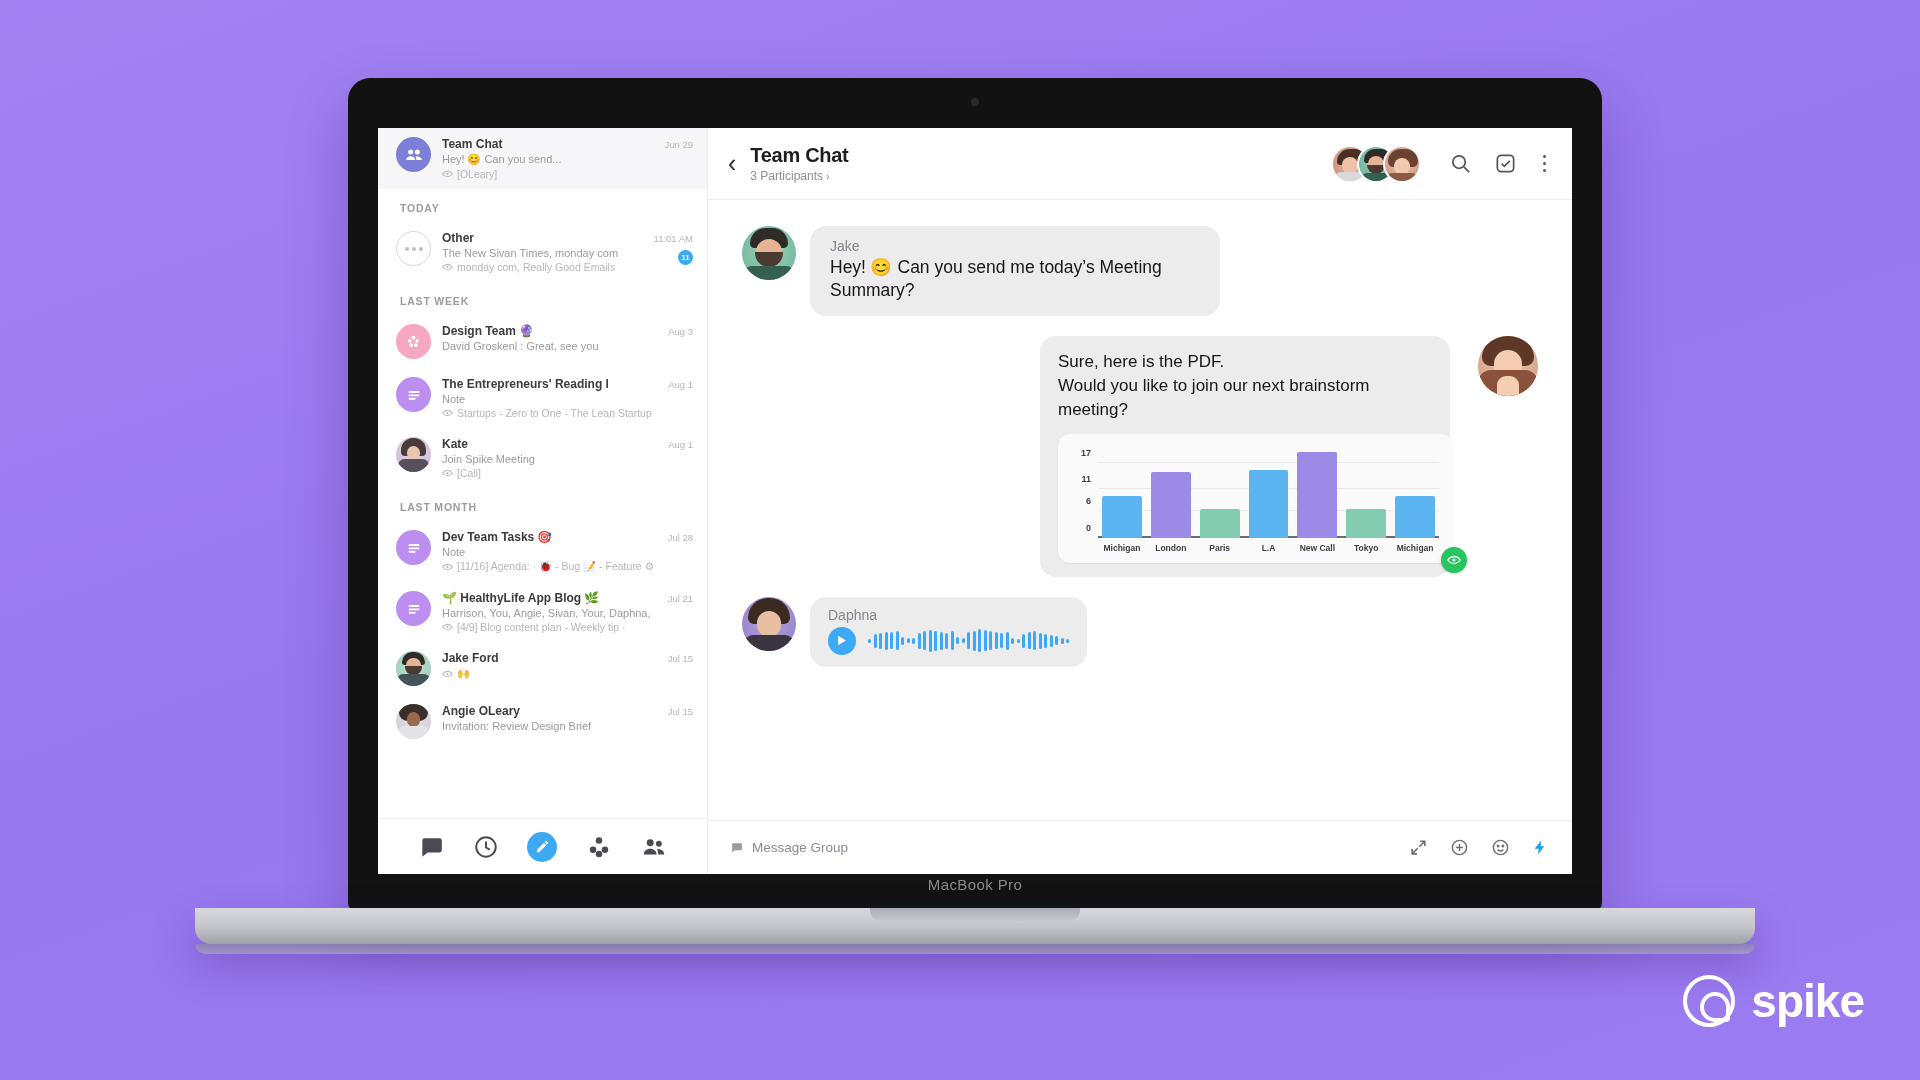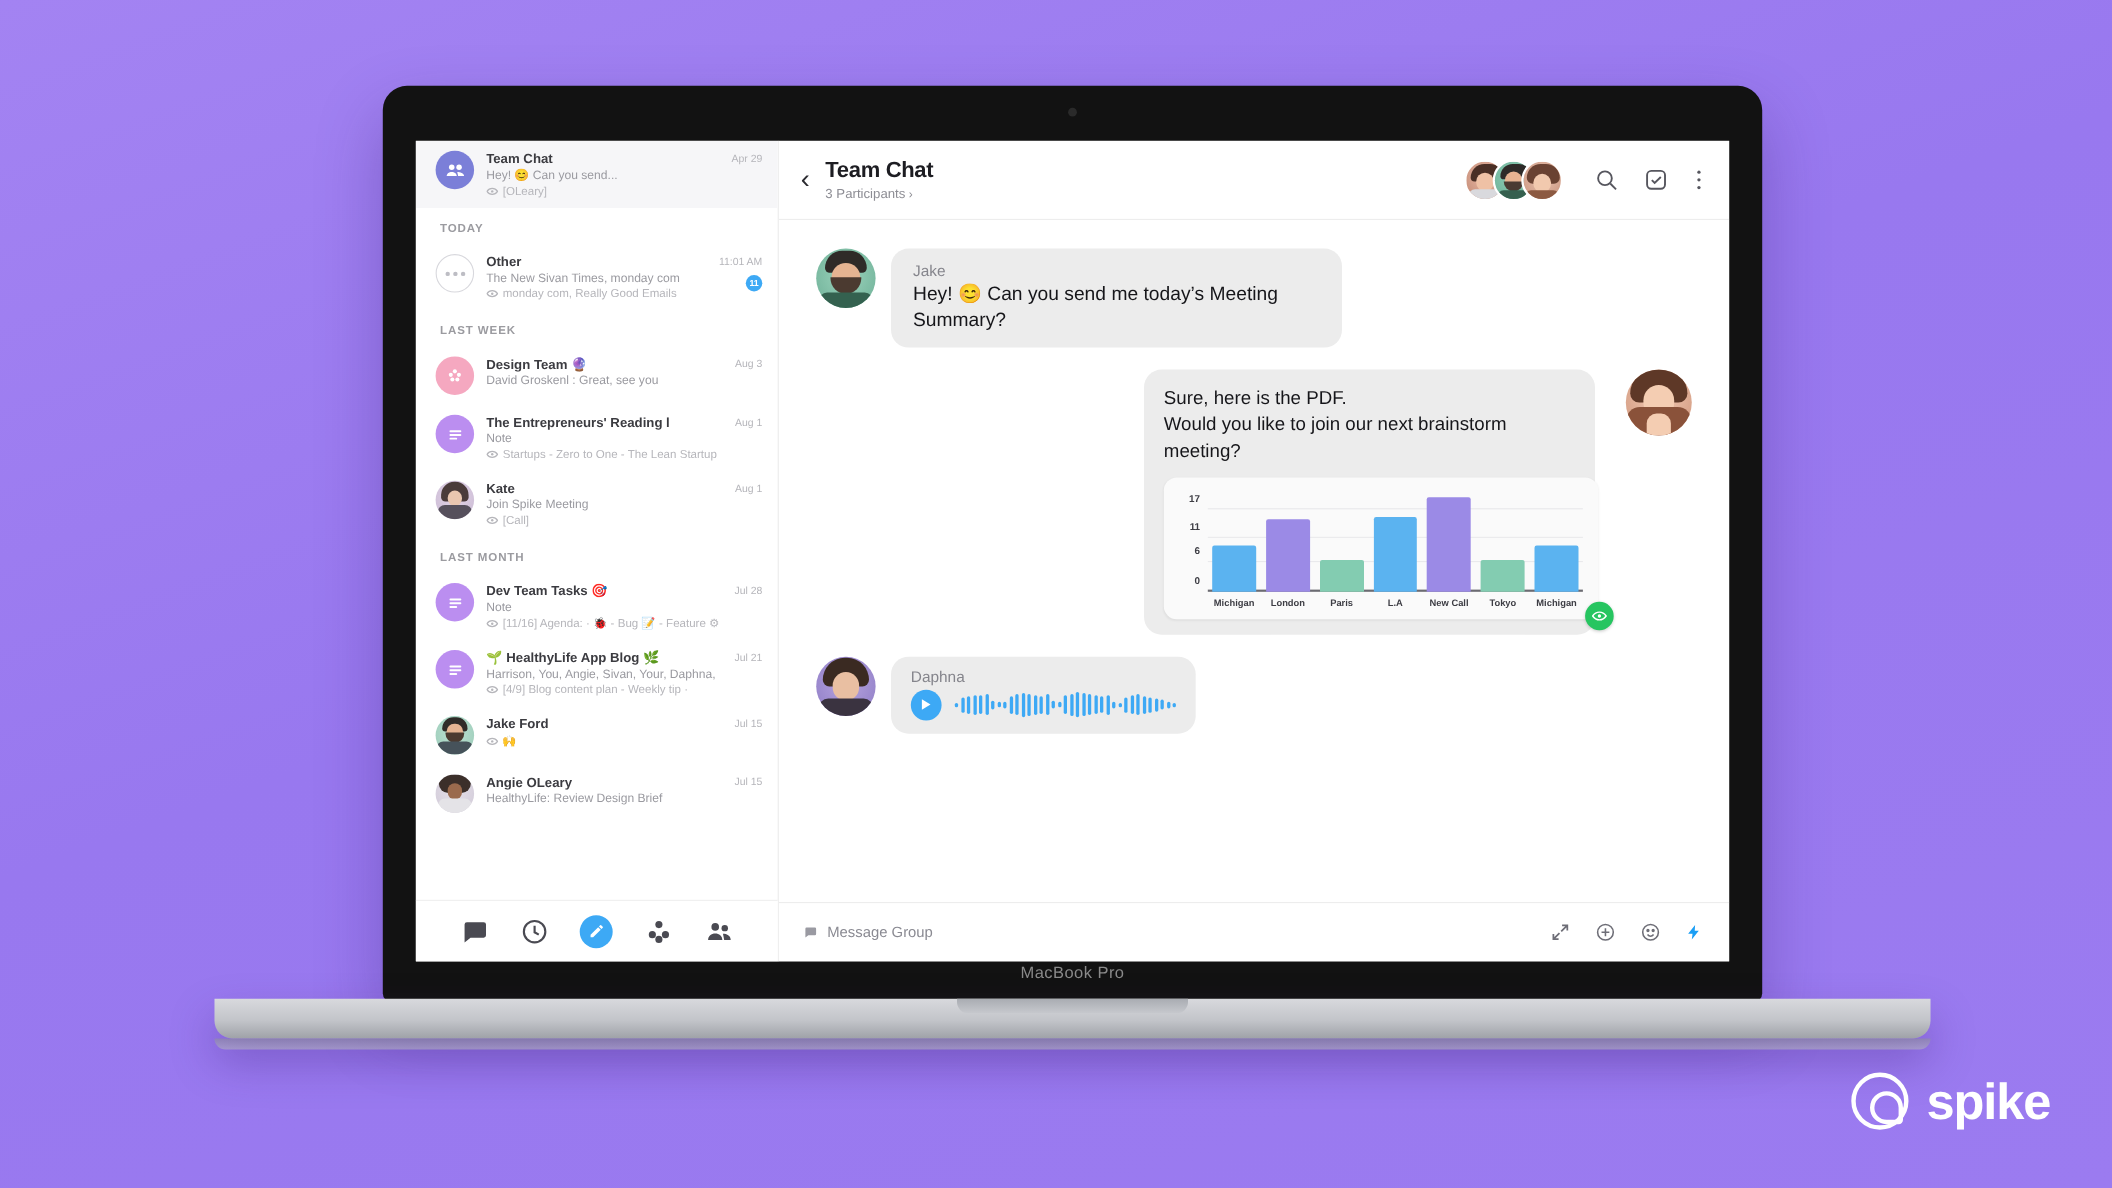--- a/index.html
+++ b/index.html
@@ -204,21 +204,21 @@
   .gl.axis { background:#6b6b72; height:1.5px; }
   .ytick {
     position:absolute; right: calc(100% + 7px);
     font-size: 9px; font-weight: 700; color: #3d3d44;
     transform: translateY(-50%); white-space:nowrap;
   }
   #bars { position:absolute; left:0; right:0; bottom:0; top:0;
           display:flex; align-items:flex-end; gap: 9px; padding: 0 4px; }
   .barwrap { flex:1; display:flex; flex-direction:column; justify-content:flex-end; height:100%; }
   .bar { width: 100%; border-radius: 2px 2px 0 0; }
-  #xlabels { display:flex; gap: 9px; margin-left: 26px; padding: 0 4px; margin-top: 5px; justify-content: flex-end;}
+  #xlabels { display:flex; gap: 9px; margin-left: 26px; padding: 0 4px; margin-top: 5px;}
   .xlab { flex:1; text-align:center; font-size: 8.5px; font-weight:700; color:#3d3d44; white-space:nowrap;}
   #seen-badge {
     position: absolute; right: -14px; bottom: -10px;
     width: 26px; height: 26px; border-radius: 50%;
     background: #26c560; display:flex; align-items:center; justify-content:center;
     box-shadow: 0 1px 3px rgba(0,0,0,.2);
   }
   #seen-badge svg { width: 14px; height:10px; color:#fff; }
 
   
@@ -287,21 +287,21 @@
                 <div class="sb-sub blurry">Hey! 😊 Can you send...</div>
                 <div class="sb-sub2 blurry">
                   <svg class="eye" viewBox="0 0 24 16" fill="none" stroke="currentColor" stroke-width="2.4">
                     <path d="M1.5 8s4-6 10.5-6S22.5 8 22.5 8s-4 6-10.5 6S1.5 8 1.5 8z"></path>
                     <circle cx="12" cy="8" r="2.4" fill="currentColor" stroke="none"></circle>
                   </svg>
                   <span>[OLeary]</span>
                 </div>
               </div>
               <div style="display:flex;flex-direction:column;align-items:flex-end">
-                <div class="sb-date blurry">Apr 29</div>
+                <div class="sb-date blurry">Jun 29</div>
               </div>
             </div>
             <div class="sb-group">TODAY</div>
             <div class="sb-row">
               <div class="sb-ava" style="border:1.4px solid #d8d8dd;background:#fff;gap:3px;">
                 <i style="width:4px;height:4px;border-radius:50%;background:#bdbdc4;display:block"></i>
                 <i style="width:4px;height:4px;border-radius:50%;background:#bdbdc4;display:block"></i>
                 <i style="width:4px;height:4px;border-radius:50%;background:#bdbdc4;display:block"></i>
               </div>
               <div class="sb-body">
@@ -446,21 +446,21 @@
               </div>
             </div>
             <div class="sb-row">
               <div class="sb-ava" style="background:radial-gradient(circle at 50% 40%,#e6e1ea,#cfc8d6);position:relative">
                 <div style="position:absolute;left:3px;top:0px;width:29px;height:17px;background:#3b2f2a;border-radius:14px"></div>
                 <div style="position:absolute;left:11px;top:8px;width:13px;height:15px;background:#9a6a4d;border-radius:7px"></div>
                 <div style="position:absolute;left:2px;top:22px;width:31px;height:13px;background:#e4e3e7;border-radius:8px"></div>
               </div>
               <div class="sb-body">
                 <div class="sb-name blurry">Angie OLeary</div>
-                <div class="sb-sub blurry">HealthyLife: Review Design Brief</div>
+                <div class="sb-sub blurry">Invitation: Review Design Brief</div>
               </div>
               <div style="display:flex;flex-direction:column;align-items:flex-end">
                 <div class="sb-date blurry">Jul 15</div>
               </div>
             </div>
           </div>
 
         <div id="sb-bottom">
           <div class="navbtn">
             <svg viewBox="0 0 24 24" fill="currentColor">

